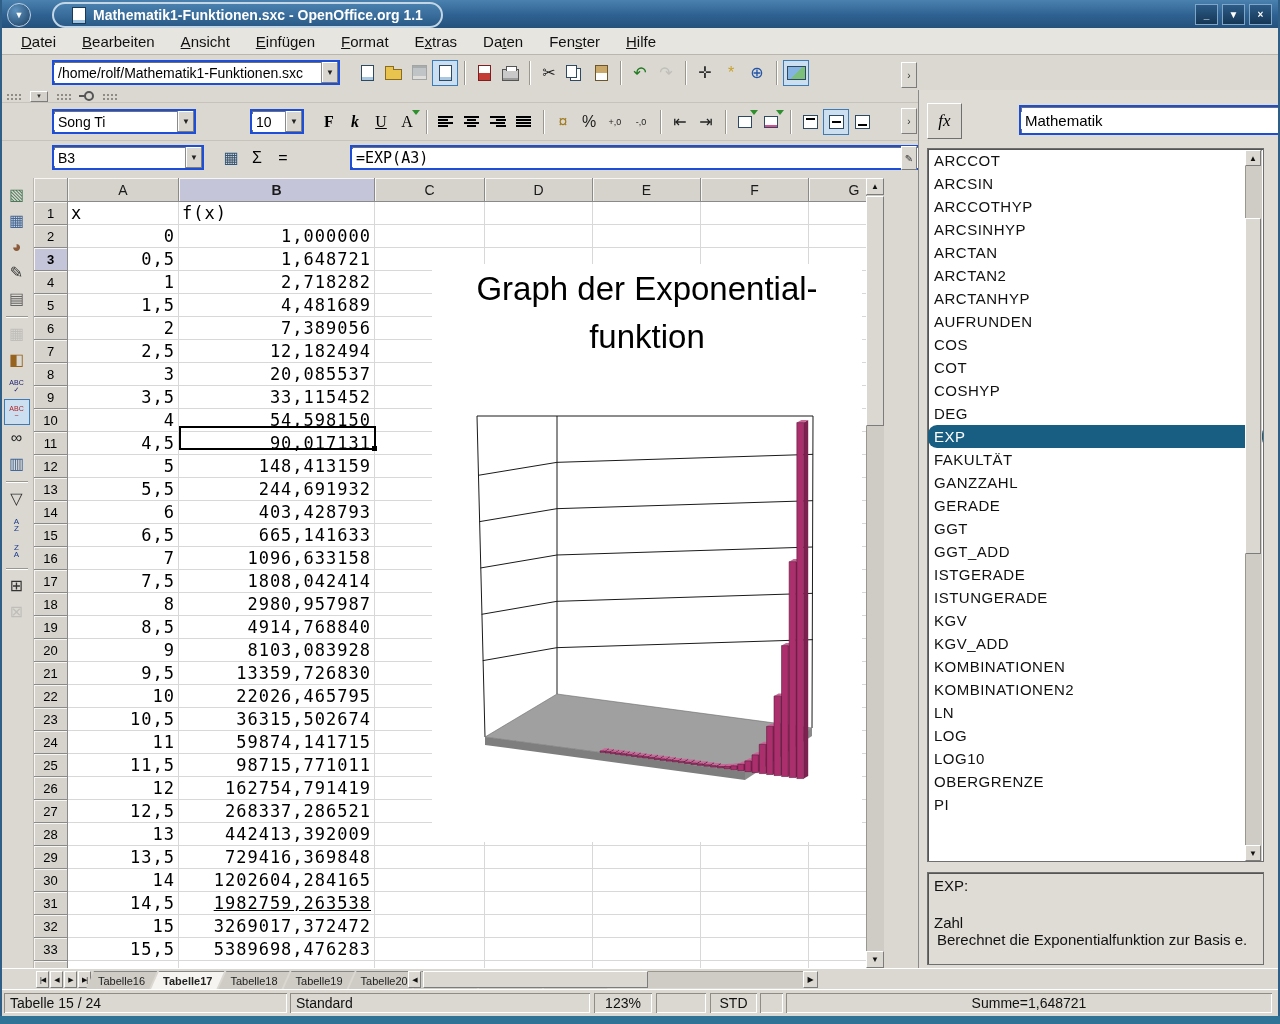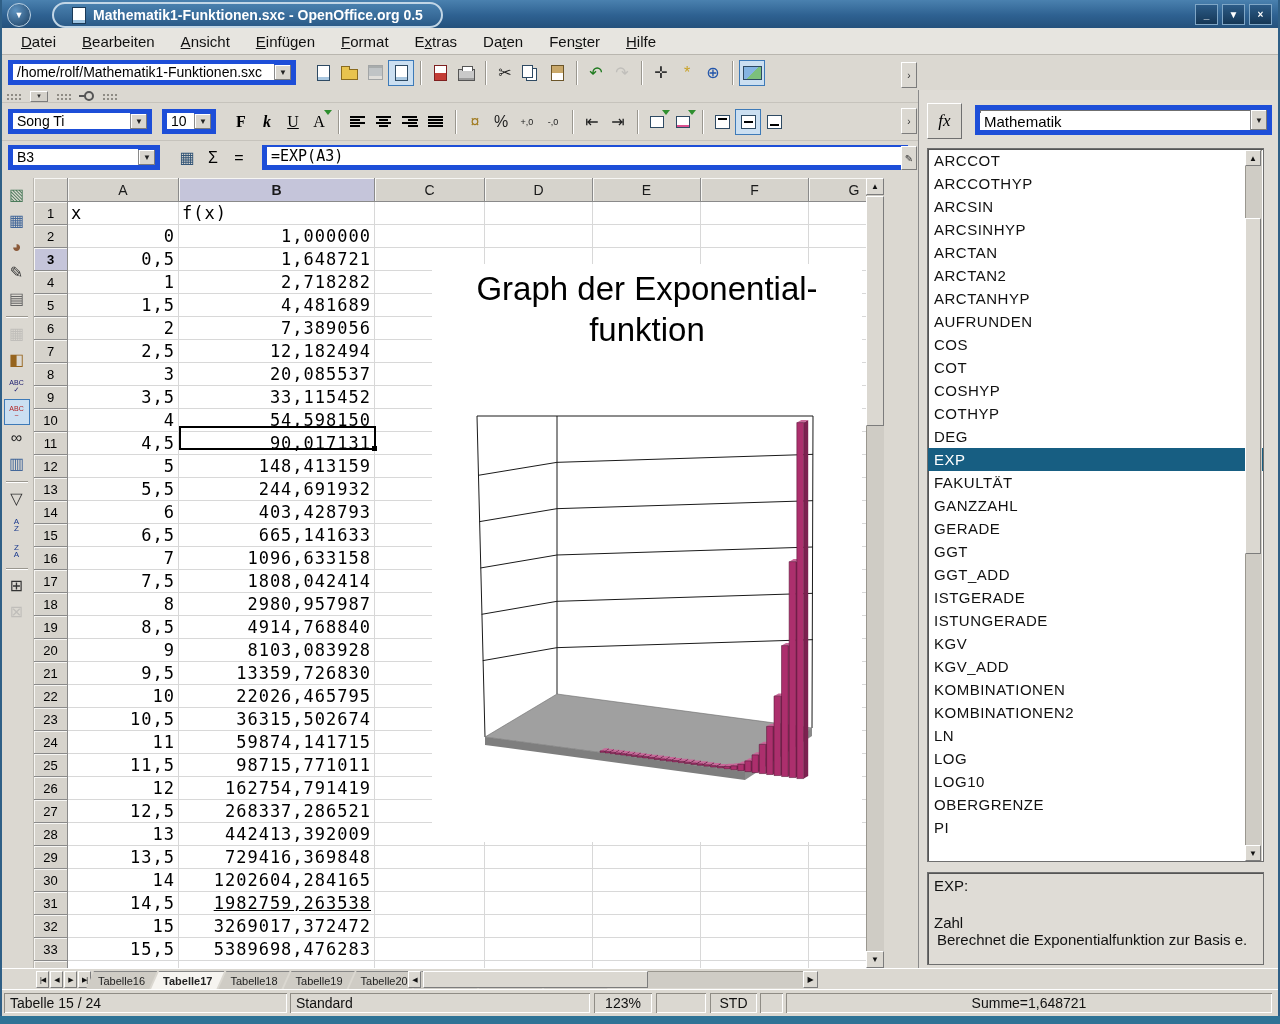--- a/index.html
+++ b/index.html
@@ -13,21 +13,21 @@
   .doc-ic{width:12px;height:15px;background:#fff;border:1px solid #1B3A57;box-shadow:inset 0 -9px 0 -6px #9CC3E2, inset 0 -4px 0 -2px #fff;}
   .winbtn{top:4px;width:21px;height:19px;background:linear-gradient(180deg,#2C5B87,#153756);border:1px solid #7FA6C6;color:#fff;font-size:10px;font-weight:bold;display:flex;align-items:center;justify-content:center;}
   
   #menubar{left:0;top:28px;width:1280px;height:27px;background:#E7E5E0;border-bottom:1px solid #B9B6AF;display:flex;align-items:center;padding-left:10px;box-sizing:border-box;gap:4px;}
   .mi{padding:3px 11px;font-size:15px;color:#111;}
   
   .bar{background:#DBD8D1;}
   #funcbar{left:0;top:55px;width:918px;height:35px;display:flex;align-items:center;padding-left:8px;box-sizing:border-box;}
   #objbar{left:0;top:102px;width:918px;height:38px;display:flex;align-items:center;padding-left:8px;box-sizing:border-box;border-top:1px solid #C6C3BC;}
   #formulabar{left:0;top:140px;width:918px;height:34px;display:flex;align-items:center;padding-left:8px;box-sizing:border-box;border-top:1px solid #C6C3BC;}
-  .combo{display:flex;align-items:flex-end;background:#fff;border:5px solid #1d4ed8;box-shadow:inset 1px 1px 0 #6F6F6F;height:25px;box-sizing:border-box;}
+  .combo{display:flex;align-items:center;background:#fff;border:2px solid #1d4ed8;box-shadow:inset 1px 1px 0 #6F6F6F;height:25px;box-sizing:border-box;margin-left:44px;}
   .combo input{border:none;outline:none;font-size:14px;padding:0 4px;font-family:"Liberation Sans",sans-serif;width:100%;background:#fff;}
   .cbtn{width:16px;height:100%;background:#D9D6CF;border-left:1px solid #8a8a8a;box-shadow:inset -1px -1px 0 #7c7c7c,inset 1px 1px 0 #fff;font-size:8px;display:flex;align-items:center;justify-content:center;color:#222;flex:none;}
   .tsep{width:1px;height:24px;background:#9a978f;box-shadow:1px 0 0 #fff;margin:0 6px;flex:none;}
   .tbtn{width:26px;height:26px;display:flex;align-items:center;justify-content:center;flex:none;position:relative;}
   .tbtn.act{background:#CBDFF1;border:1px solid #3D7AB8;box-sizing:border-box;}
   .tbtn.dis{opacity:.4;}
   .tg{font-size:16px;line-height:1;white-space:pre-line;text-align:center;}
   .ti{display:inline-block;box-sizing:border-box;}
   .i-page{width:13px;height:16px;background:#fff;border:1px solid #2E4A63;box-shadow:inset 0 3px 0 -1px #fff,inset 0 -10px 0 -7px #A9C7E0;}
   .i-folder{width:17px;height:11px;background:#E8C34E;border:1px solid #8A6B1E;position:relative;margin-top:4px;}
@@ -84,41 +84,41 @@
   .sb{background:#CFCCC5;box-shadow:inset 1px 1px 0 #9a978f;}
   .sbtn{background:#DBD8D1;border:1px solid #fff;border-right-color:#7c7c7c;border-bottom-color:#7c7c7c;display:flex;align-items:center;justify-content:center;font-size:8px;color:#111;box-sizing:border-box;}
   .sthumb{background:#DBD8D1;border:1px solid #fff;border-right-color:#7c7c7c;border-bottom-color:#7c7c7c;box-sizing:border-box;}
   
   #panel{left:918px;top:90px;width:360px;height:878px;background:#DFDCD6;border-left:1px solid #8a8a8a;box-sizing:border-box;}
   #fxbtn{left:8px;top:13px;width:33px;height:34px;background:#DBD8D1;border:1px solid #fff;border-right-color:#6f6f6f;border-bottom-color:#6f6f6f;display:flex;align-items:center;justify-content:center;font-family:"Liberation Serif",serif;font-style:italic;font-size:17px;}
   #catcombo{left:56px;top:15px;width:297px;height:30px;}
   #catcombo input{font-size:15px;}
   #funclist{left:8px;top:58px;width:337px;height:714px;background:#fff;border:1px solid #6f6f6f;box-shadow:inset 1px 1px 0 #555;box-sizing:border-box;overflow:hidden;}
   .fitem{height:23px;line-height:23px;padding-left:6px;font-size:15px;letter-spacing:.5px;color:#111;white-space:nowrap;}
-  .fitem.sel{background:#175E82;color:#fff;}
+  .fitem.sel{background:#175E82;color:#fff;border-radius:9px;}
   #flscroll{position:absolute;right:1px;top:1px;width:17px;height:711px;}
   #descbox{left:8px;top:782px;width:337px;height:93px;border:1px solid #6f6f6f;box-shadow:inset 1px 1px 0 #555;box-sizing:border-box;padding:4px 6px;font-size:15px;color:#111;}
   
   #tabrow{left:0;top:968px;width:1280px;height:21px;background:#DBD8D1;border-top:1px solid #fff;}
   .navb{width:13px;height:17px;font-size:7px;letter-spacing:-1px;}
   .tab{height:17px;padding:0 12px;display:flex;align-items:center;font-size:11px;color:#222;background:#CFCCC5;clip-path:polygon(8px 0,calc(100% - 0px) 0,calc(100% - 8px) 100%,0 100%);margin-left:-6px;border-top:1px solid #888;}
   .tab.act{background:#F6F4F0;font-weight:bold;z-index:3;position:relative;}
   #statusbar{left:0;top:989px;width:1280px;height:27px;background:#DBD8D1;border-top:1px solid #fff;}
   .sfield{position:absolute;top:3px;height:20px;box-shadow:inset 1px 1px 0 #8f8c85,inset -1px -1px 0 #fff;font-size:14px;color:#111;display:flex;align-items:center;padding:0 6px;box-sizing:border-box;}
   #bottomband{left:0;top:1016px;width:1280px;height:8px;background:#2F7396;}
   .edge{top:0;width:2px;height:1016px;background:#2F5F86;z-index:40;}
 </style>
 </head>
 <body>
 
 <div id="titlebar" class="abs">
   <div id="winmenu" class="abs">▼</div>
   <div id="titlepill" class="abs">
     <span class="doc-ic"></span>
-    <span>Mathematik1-Funktionen.sxc - OpenOffice.org 0.5</span>
+    <span>Mathematik1-Funktionen.sxc - OpenOffice.org 1.1</span>
   </div>
   <div class="winbtn abs" style="left:1195px;">_</div>
   <div class="winbtn abs" style="left:1222px;">▼</div>
   <div class="winbtn abs" style="left:1249px;">×</div>
 </div>
 
 <div id="menubar" class="abs">
     <div class="mi"><u>D</u>atei</div>
     <div class="mi"><u>B</u>earbeiten</div>
     <div class="mi"><u>A</u>nsicht</div>
@@ -708,21 +708,21 @@
       <div class="cell" style="width: 108px;"></div>
       <div class="cell" style="width: 108px;"></div>
       <div class="cell" style="width: 108px;"></div>
       <div class="cell" style="width: 91px;"></div>
     </div>
   </div>
 <div id="selcell" class="abs"></div>
 
 <div id="chart" class="abs">
   <div class="ct" style="top:6px;">Graph der Exponential-</div>
-  <div class="ct" style="top:47px;">funktion</div>
+  <div class="ct" style="top:54px;">funktion</div>
   <svg id="chartsvg" width="430" height="578" viewBox="0 0 430 578">
       <line x1="45" y1="152" x2="381" y2="152" stroke="#1a1a1a" stroke-width="1"></line>
       <line x1="45" y1="152" x2="53" y2="473" stroke="#1a1a1a" stroke-width="1"></line>
       <line x1="381" y1="152" x2="380" y2="464" stroke="#1a1a1a" stroke-width="1"></line>
       <line x1="125" y1="152" x2="125" y2="430" stroke="#1a1a1a" stroke-width="1"></line>
       <line x1="125" y1="198.32999999999998" x2="46.154641744548286" y2="211.32999999999998" stroke="#1a1a1a" stroke-width="1"></line>
       <line x1="125" y1="198.32999999999998" x2="381" y2="190.32999999999998" stroke="#1a1a1a" stroke-width="1"></line>
       <line x1="125" y1="244.66" x2="47.30928348909657" y2="257.65999999999997" stroke="#1a1a1a" stroke-width="1"></line>
       <line x1="125" y1="244.66" x2="381" y2="236.66" stroke="#1a1a1a" stroke-width="1"></line>
       <line x1="125" y1="290.99" x2="48.46392523364486" y2="303.99" stroke="#1a1a1a" stroke-width="1"></line>
@@ -841,31 +841,30 @@
 
 <div id="panel" class="abs">
   <div id="fxbtn" class="abs">fx</div>
   <div id="catcombo" class="abs combo">
     <input readonly="" value="Mathematik" style="">
     <span class="cbtn">▼</span>
   </div>
   <div id="funclist" class="abs">
     <div id="flitems">
         <div class="fitem">ARCCOT</div>
+        <div class="fitem">ARCSIN</div>
         <div class="fitem">ARCCOTHYP</div>
-        <div class="fitem">ARCSIN</div>
         <div class="fitem">ARCSINHYP</div>
         <div class="fitem">ARCTAN</div>
         <div class="fitem">ARCTAN2</div>
         <div class="fitem">ARCTANHYP</div>
         <div class="fitem">AUFRUNDEN</div>
         <div class="fitem">COS</div>
         <div class="fitem">COT</div>
         <div class="fitem">COSHYP</div>
-        <div class="fitem">COTHYP</div>
         <div class="fitem">DEG</div>
         <div class="fitem sel">EXP</div>
         <div class="fitem">FAKULTÄT</div>
         <div class="fitem">GANZZAHL</div>
         <div class="fitem">GERADE</div>
         <div class="fitem">GGT</div>
         <div class="fitem">GGT_ADD</div>
         <div class="fitem">ISTGERADE</div>
         <div class="fitem">ISTUNGERADE</div>
         <div class="fitem">KGV</div>

